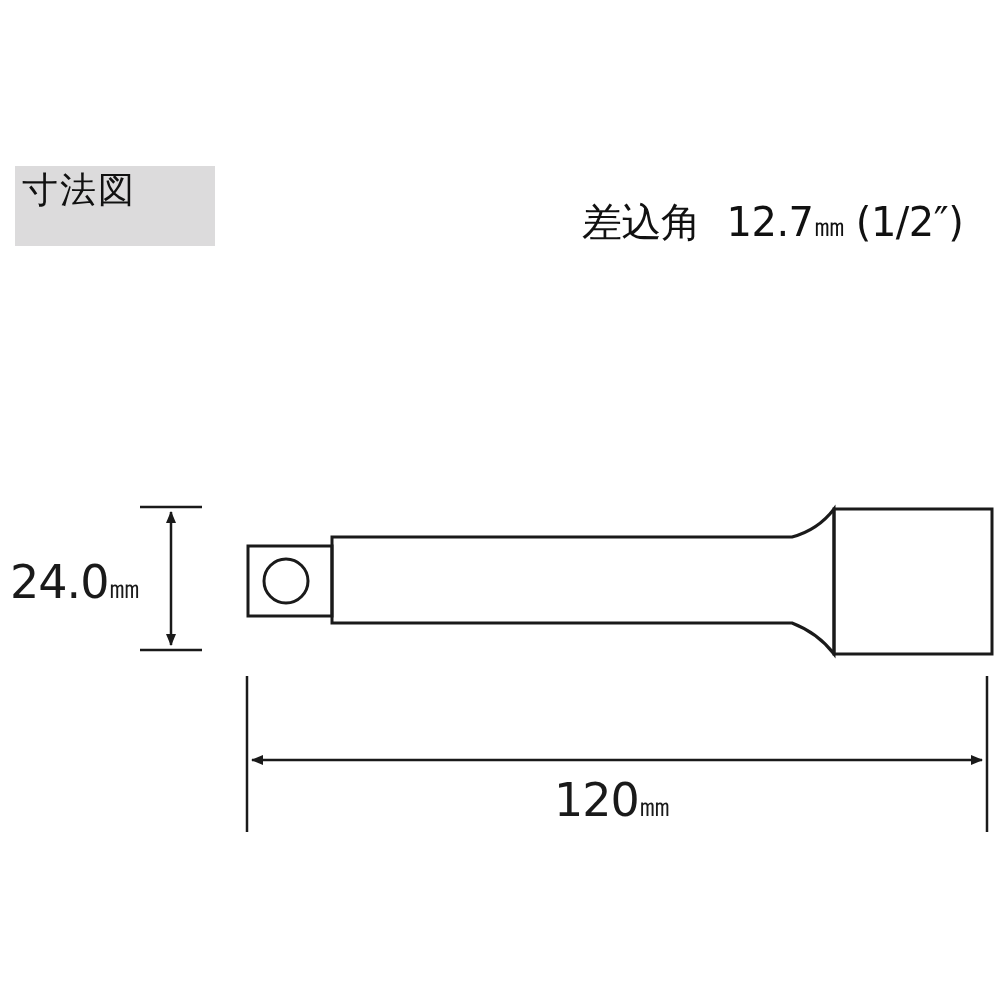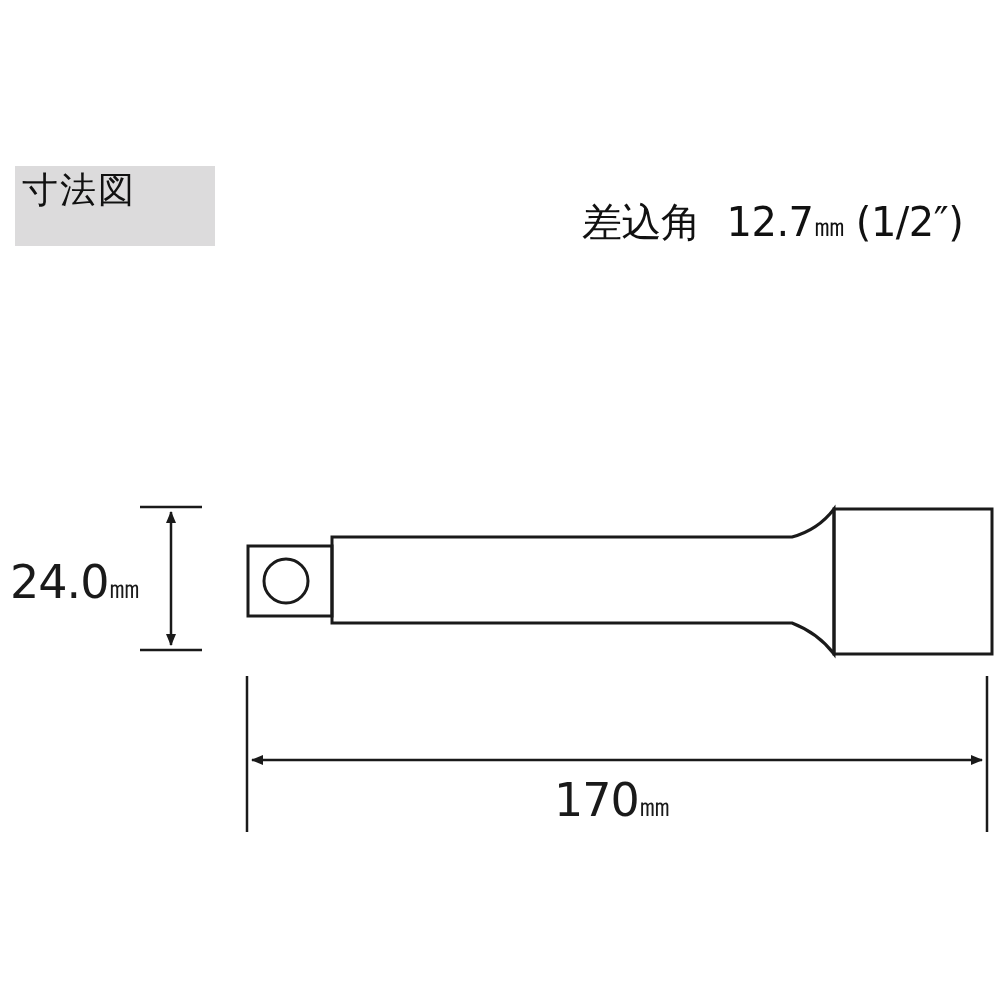--- a/index.html
+++ b/index.html
@@ -55,14 +55,14 @@
     <line x1="987" y1="676" x2="987" y2="832" stroke="#1a1a1a" stroke-width="2.5"></line>
     <line x1="252" y1="760" x2="982" y2="760" stroke="#1a1a1a" stroke-width="2.5" marker-start="url(#arr)" marker-end="url(#arr)"></line>
   </g>
 </svg>
 
 <div class="dim-h">
   <span>24.0</span><span class="unit">㎜</span>
 </div>
 
 <div class="dim-w">
-  <span>170</span><span class="unit">㎜</span>
+  <span>120</span><span class="unit">㎜</span>
 </div>
 
 </body></html>

